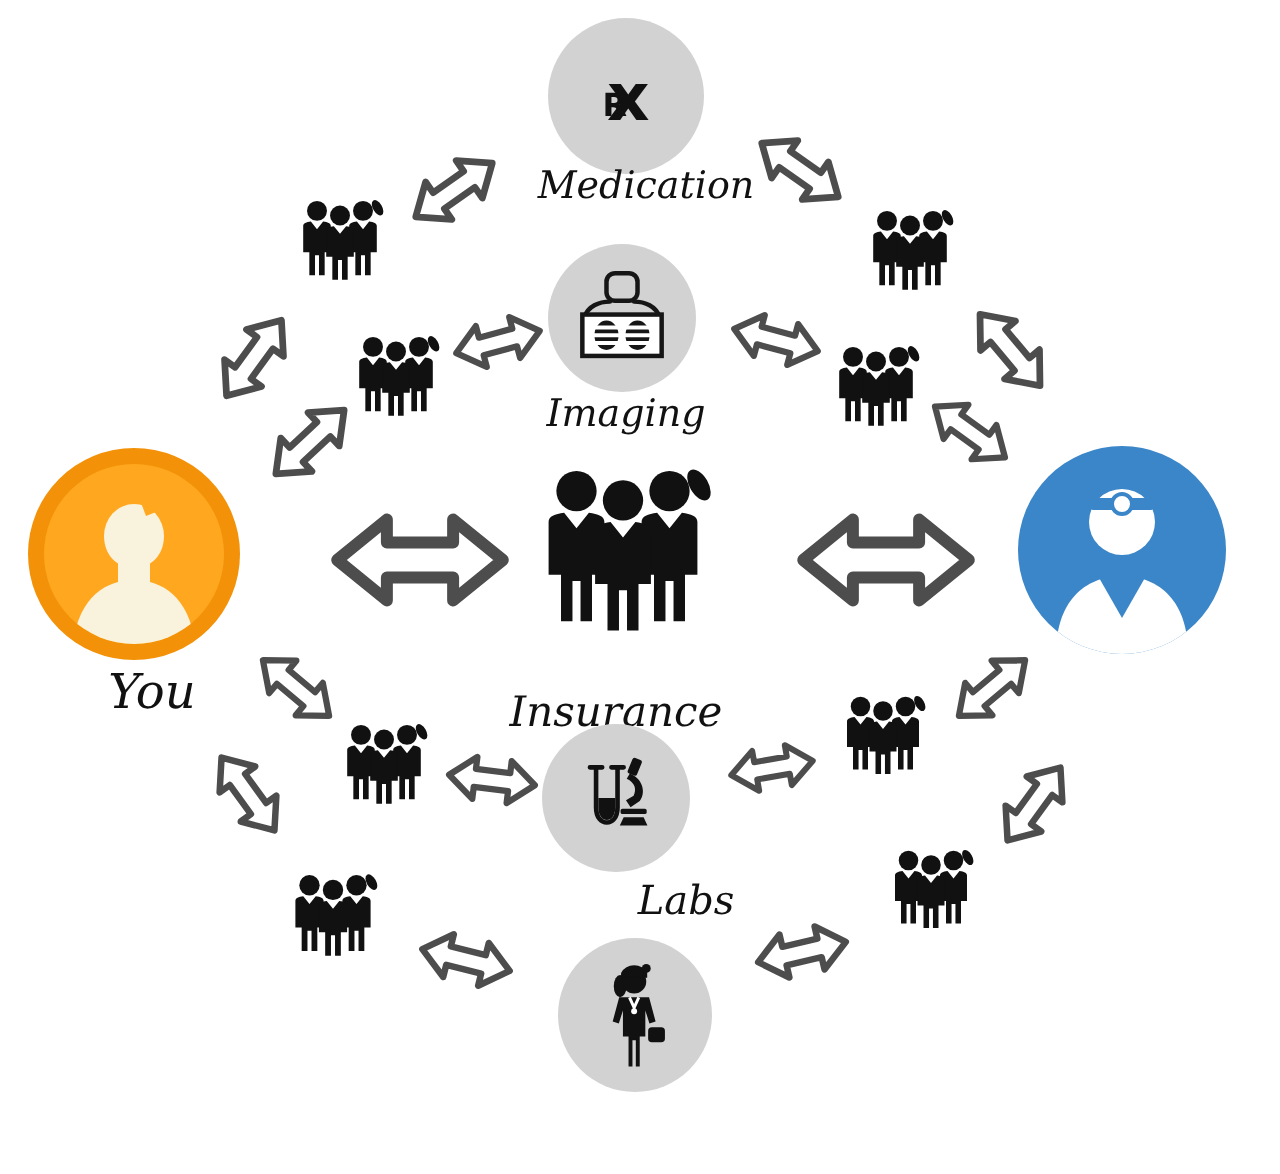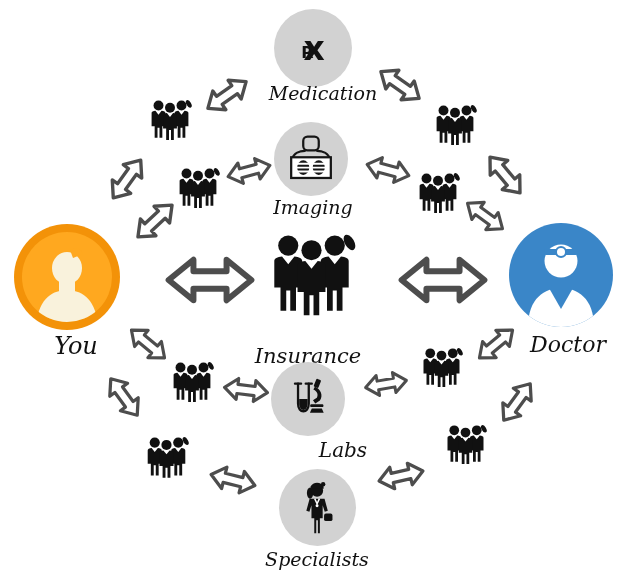--- a/index.html
+++ b/index.html
@@ -112,21 +112,20 @@
         <circle cx="30" cy="11.5" r="6.5"></circle>
         <path d="M23,7 A8,8 0 0,1 37,7 L37,9.5 L23,9.5 Z"></path>
         <circle cx="36.5" cy="4.5" r="2.4"></circle>
         <path d="M22,20 L38,20 L41.5,33 L38.2,34 L36,27 L36,41 L33,41 L33,57 L30.9,57 L30.9,43 L29.1,43 L29.1,57 L27,57 L27,41 L24,41 L24,27 L21.8,34 L18.5,33 Z"></path>
         <rect x="37.5" y="36" width="9" height="8" rx="2"></rect>
       </g>
       <path d="M27.5,20 L30,25.5 L32.5,20" stroke="#fff" stroke-width="1.6" fill="none"></path>
       <circle cx="30" cy="27.5" r="1.6" fill="#fff"></circle>
     </svg>
   </div>
-  <div class="label" style="left:317px;top:548px;font-size:19px;">Specialists</div>
 
   <svg class="avatar" viewBox="-54 -54 108 108" style="left:13px;top:223px;width:108px;height:108px;">
     <circle r="53" class="you-ring"></circle>
     <circle r="45" class="you-fill"></circle>
     <clipPath id="youClip">
         <circle r="45"></circle>
       </clipPath>
     <g clip-path="url(#youClip)" class="you-bust">
       <path d="M -31,54 C -31,23 -15,13 0,13 C 15,13 31,23 31,54 Z"></path>
       <rect x="-8" y="-4" width="16" height="22"></rect>
@@ -143,21 +142,20 @@
       </clipPath>
     <g clip-path="url(#docClip)">
       <path class="doc-white" d="M -33,52 C -33,23 -16,13 0,13 C 16,13 33,23 33,52 Z"></path>
       <path class="doc-fill" d="M -12,13 L 0,34 L 12,13 Z"></path>
       <circle class="doc-white" cx="0" cy="-14" r="16.5"></circle>
       <rect class="doc-fill" x="-17" y="-26" width="34" height="6" rx="2.5"></rect>
       <circle class="doc-white" cx="0" cy="-23" r="5"></circle>
       <circle cx="0" cy="-23" r="5" fill="none" stroke="var(--doctor-blue)" stroke-width="2"></circle>
     </g>
   </svg>
-  <div class="label" style="left:568px;top:332px;font-size:22px;">Doctor</div>
 
   <svg class="pgroup" viewBox="-30 -24 60 58" style="left:147px;top:96px;width:46px;height:48px;">
       <use href="#group3-def"></use>
     </svg>
   <svg class="pgroup" viewBox="-30 -24 60 58" style="left:175px;top:164px;width:46px;height:48px;">
       <use href="#group3-def"></use>
     </svg>
   <svg class="pgroup" viewBox="-30 -24 60 58" style="left:432px;top:101px;width:46px;height:48px;">
       <use href="#group3-def"></use>
     </svg>

